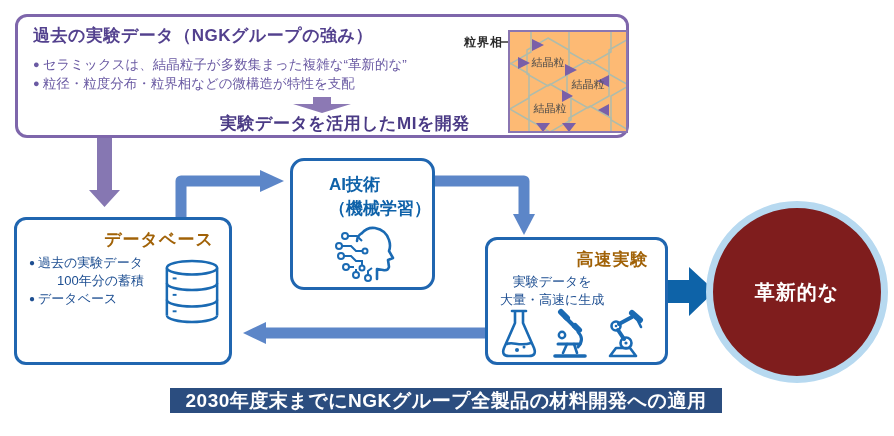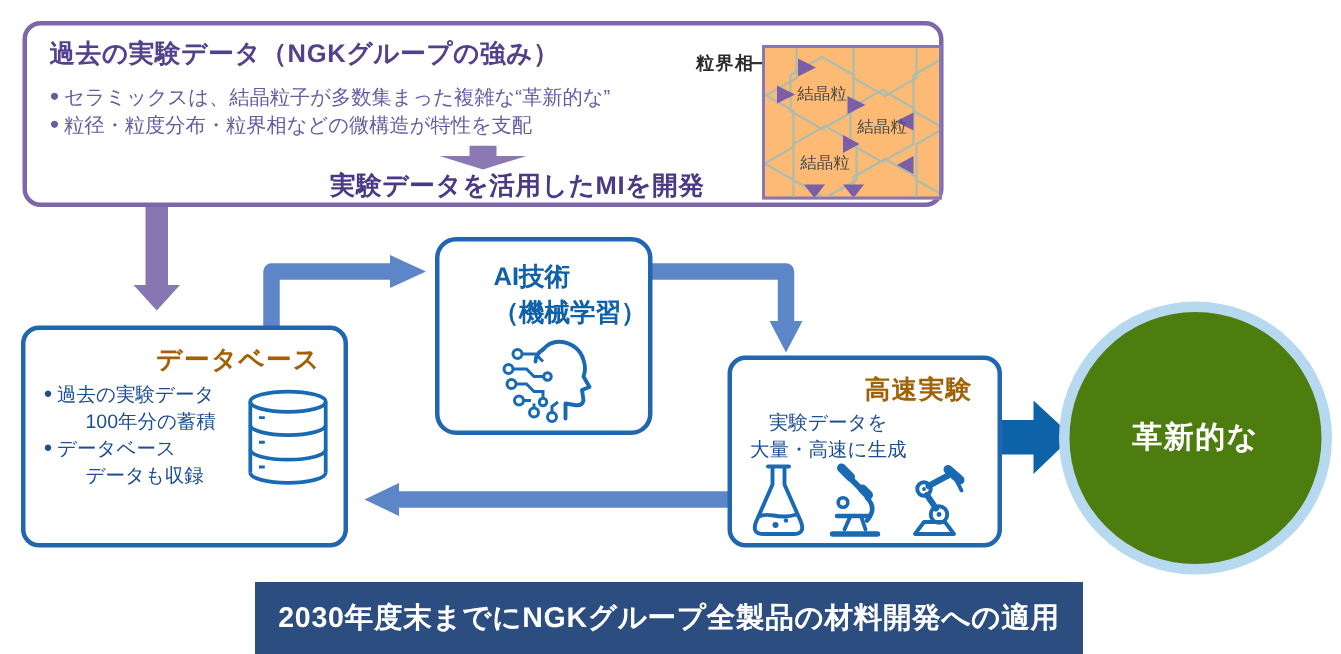--- a/index.html
+++ b/index.html
@@ -33,27 +33,27 @@
   .db-icon{position:absolute;right:8px;top:38px;}
   .ai-box{left:290px;top:158px;width:145px;height:132px;border-radius:14px;}
   .ai-title{position:absolute;width:100%;top:12px;text-align:left;font-size:17px;font-weight:bold;color:#0f62a9;line-height:24px;}
   .ai-icon{position:absolute;left:39px;top:64px;}
   .hse-box{left:485px;top:237px;width:183px;height:128px;}
   .hse-body{position:absolute;left:12px;top:33px;font-size:13px;line-height:18px;color:#1d4e91;text-align:center;}
   .hse-icons{position:absolute;left:10px;top:68px;display:flex;gap:5px;}
   
   .outcome-circle{
     position:absolute;left:706px;top:201px;width:182px;height:182px;border-radius:50%;
-    background:#4d7c0f;border:7px solid #b7d9f0;box-sizing:border-box;z-index:2;
+    background:#7f1d1d;border:7px solid #b7d9f0;box-sizing:border-box;z-index:2;
     display:flex;flex-direction:column;align-items:center;justify-content:center;
     color:#ffffff;font-size:20px;font-weight:bold;line-height:28px;letter-spacing:1px;
   }
   
   .bottom-bar{
-    position:absolute;left:170px;top:388px;width:552px;height:48px;background:#2b4d7f;z-index:2;
+    position:absolute;left:170px;top:388px;width:552px;height:25px;background:#2b4d7f;z-index:2;
     display:flex;align-items:center;justify-content:center;
     color:#ffffff;font-size:19px;font-weight:bold;letter-spacing:.5px;
   }
   svg{display:block;}
   text.grain{font-family:"Liberation Sans","DejaVu Sans",sans-serif;font-size:11px;fill:#4a4a4a;}
 </style>
 </head>
 <body>
 
 <div class="canvas">
@@ -127,21 +127,20 @@
     <div class="db-content">
       <div class="bullet-row">
         <span class="dot">●</span>
         <span>過去の実験データ</span>
       </div>
       <div class="indent">100年分の蓄積</div>
       <div class="bullet-row">
         <span class="dot">●</span>
         <span>データベース</span>
       </div>
-      <div class="indent">データも収録</div>
     </div>
     <svg class="db-icon" width="58" height="66" viewBox="0 0 60 68">
       <g stroke="#1a6ab3" stroke-width="2.6" fill="none">
         <ellipse cx="30" cy="10" rx="26" ry="7"></ellipse>
         <path d="M4,10 V59"></path>
           <path d="M56,10 V59"></path>
         <path d="M4,59 a26,7 0 0 0 52,0"></path>
         <path d="M4,26 a26,7 0 0 0 52,0"></path>
         <path d="M4,43 a26,7 0 0 0 52,0"></path>
         <path d="M10,21 h4" stroke-width="2"></path>

